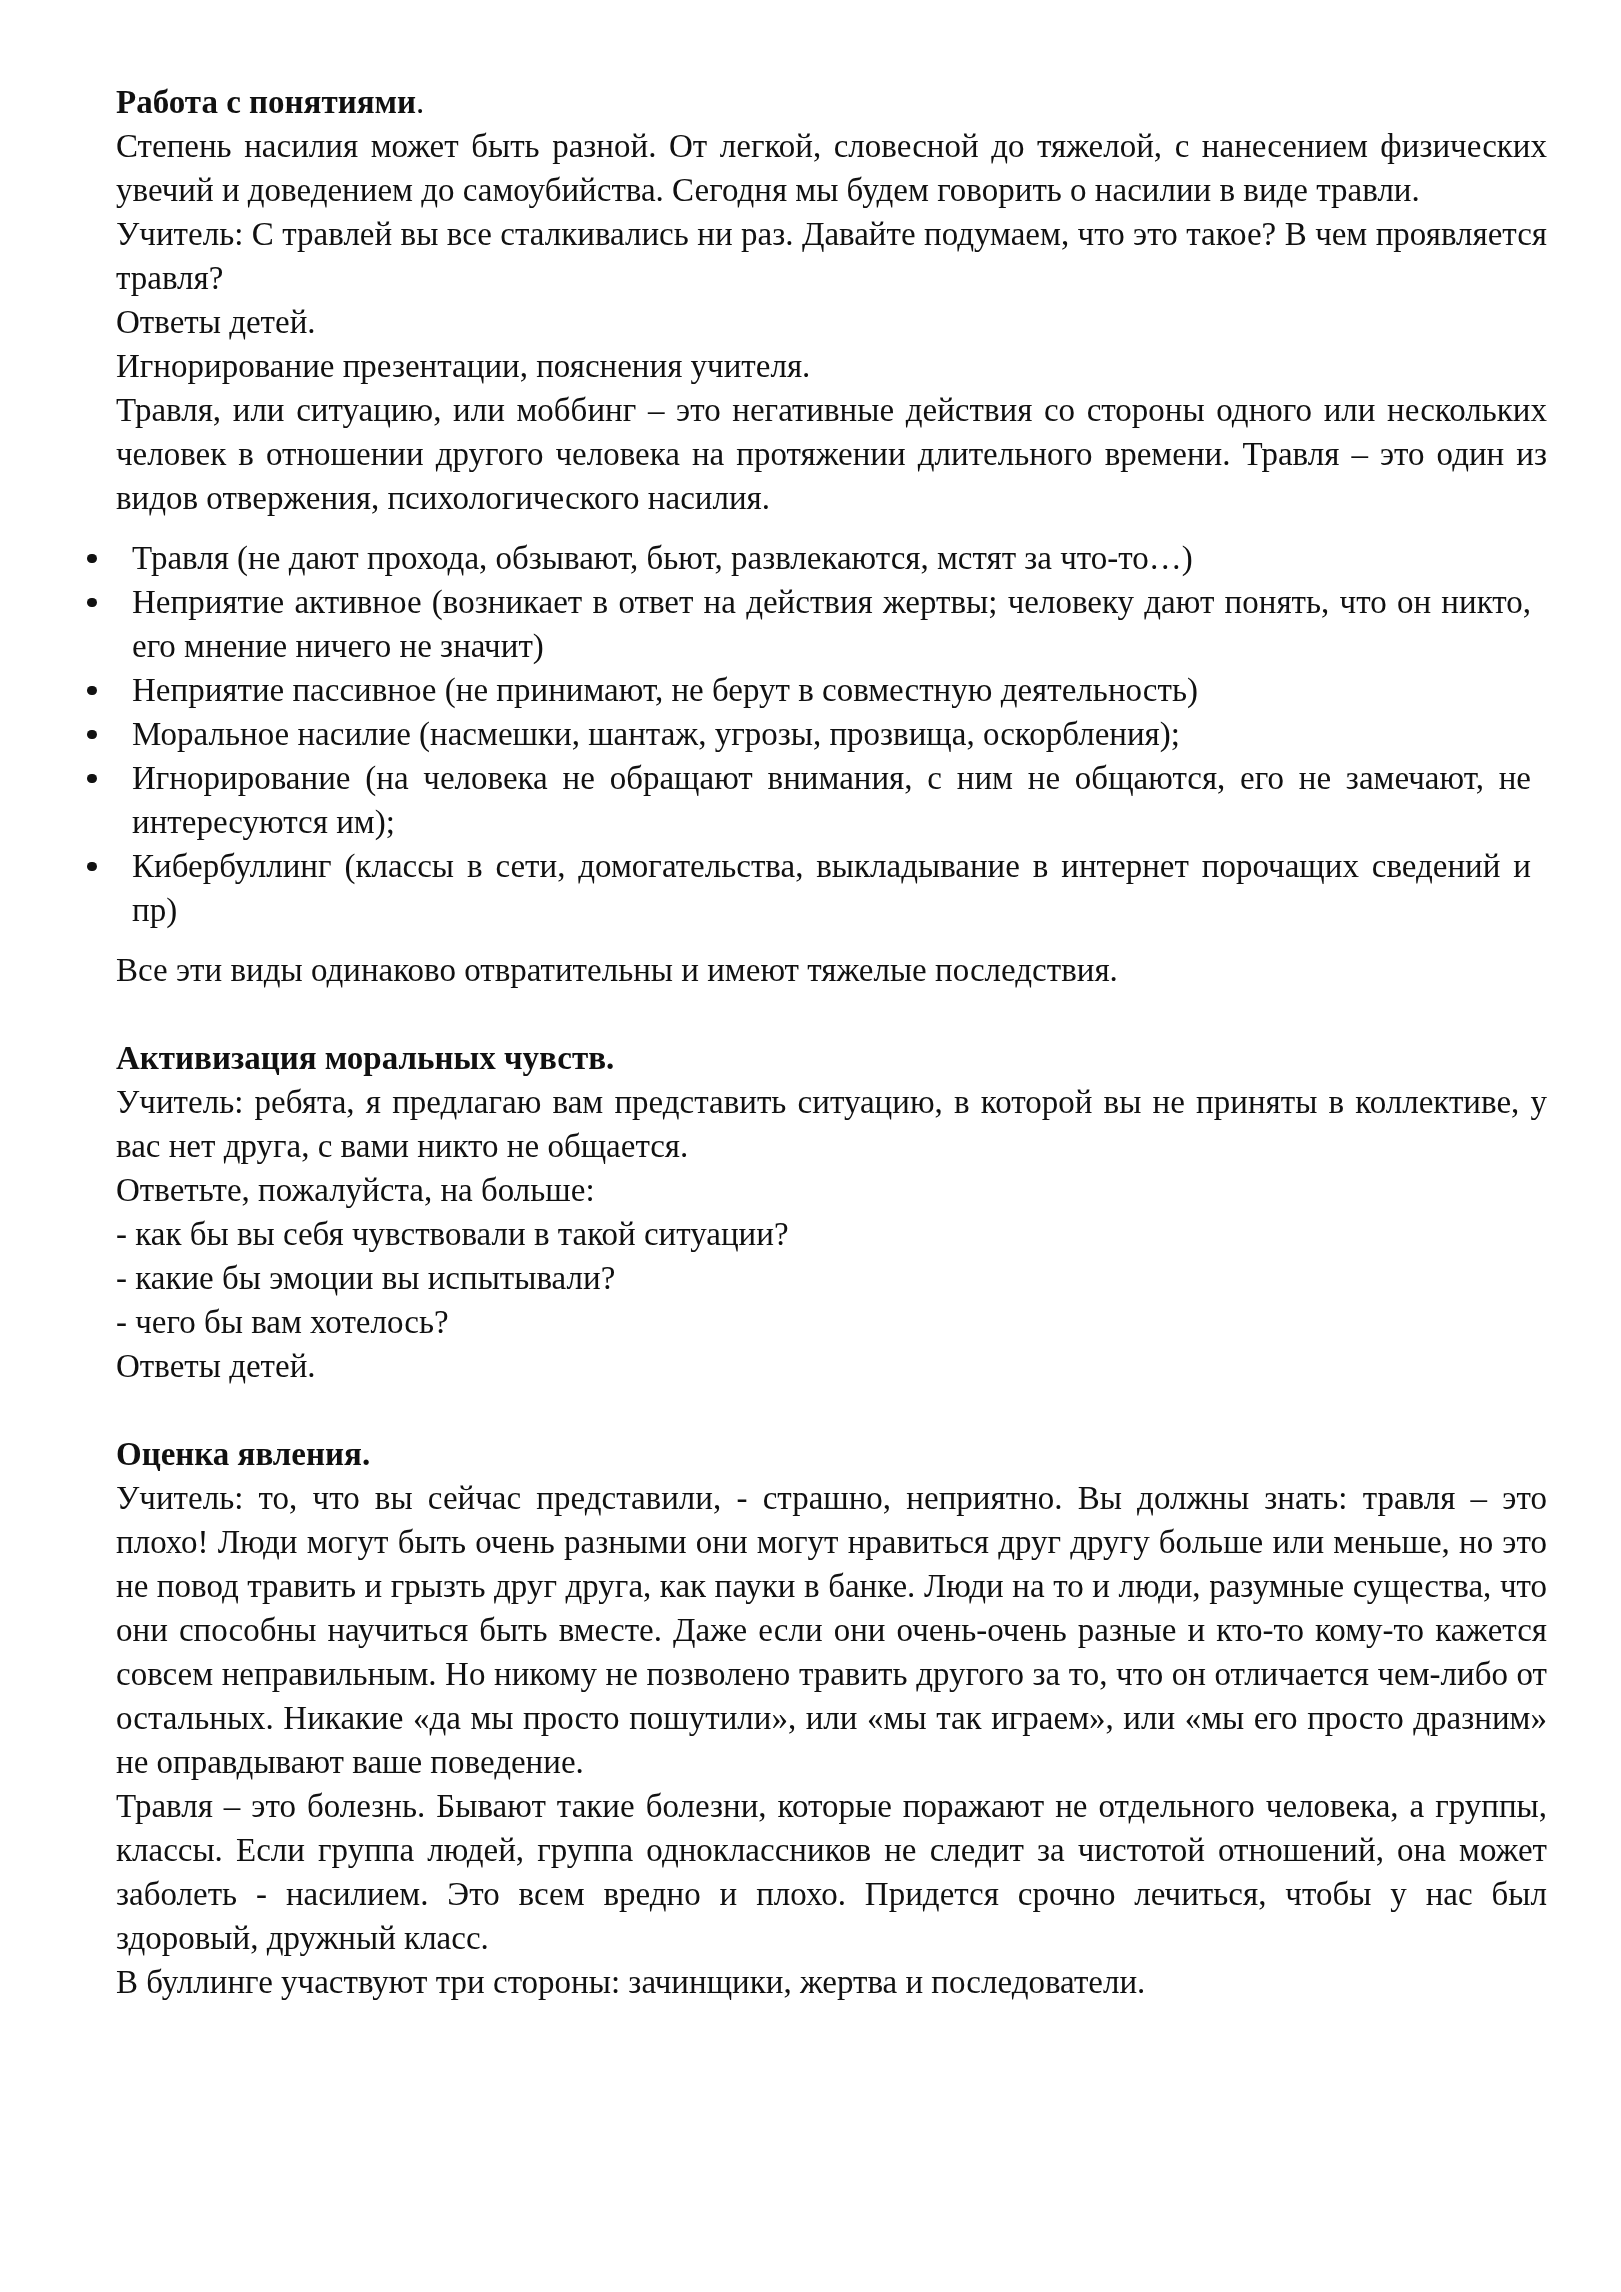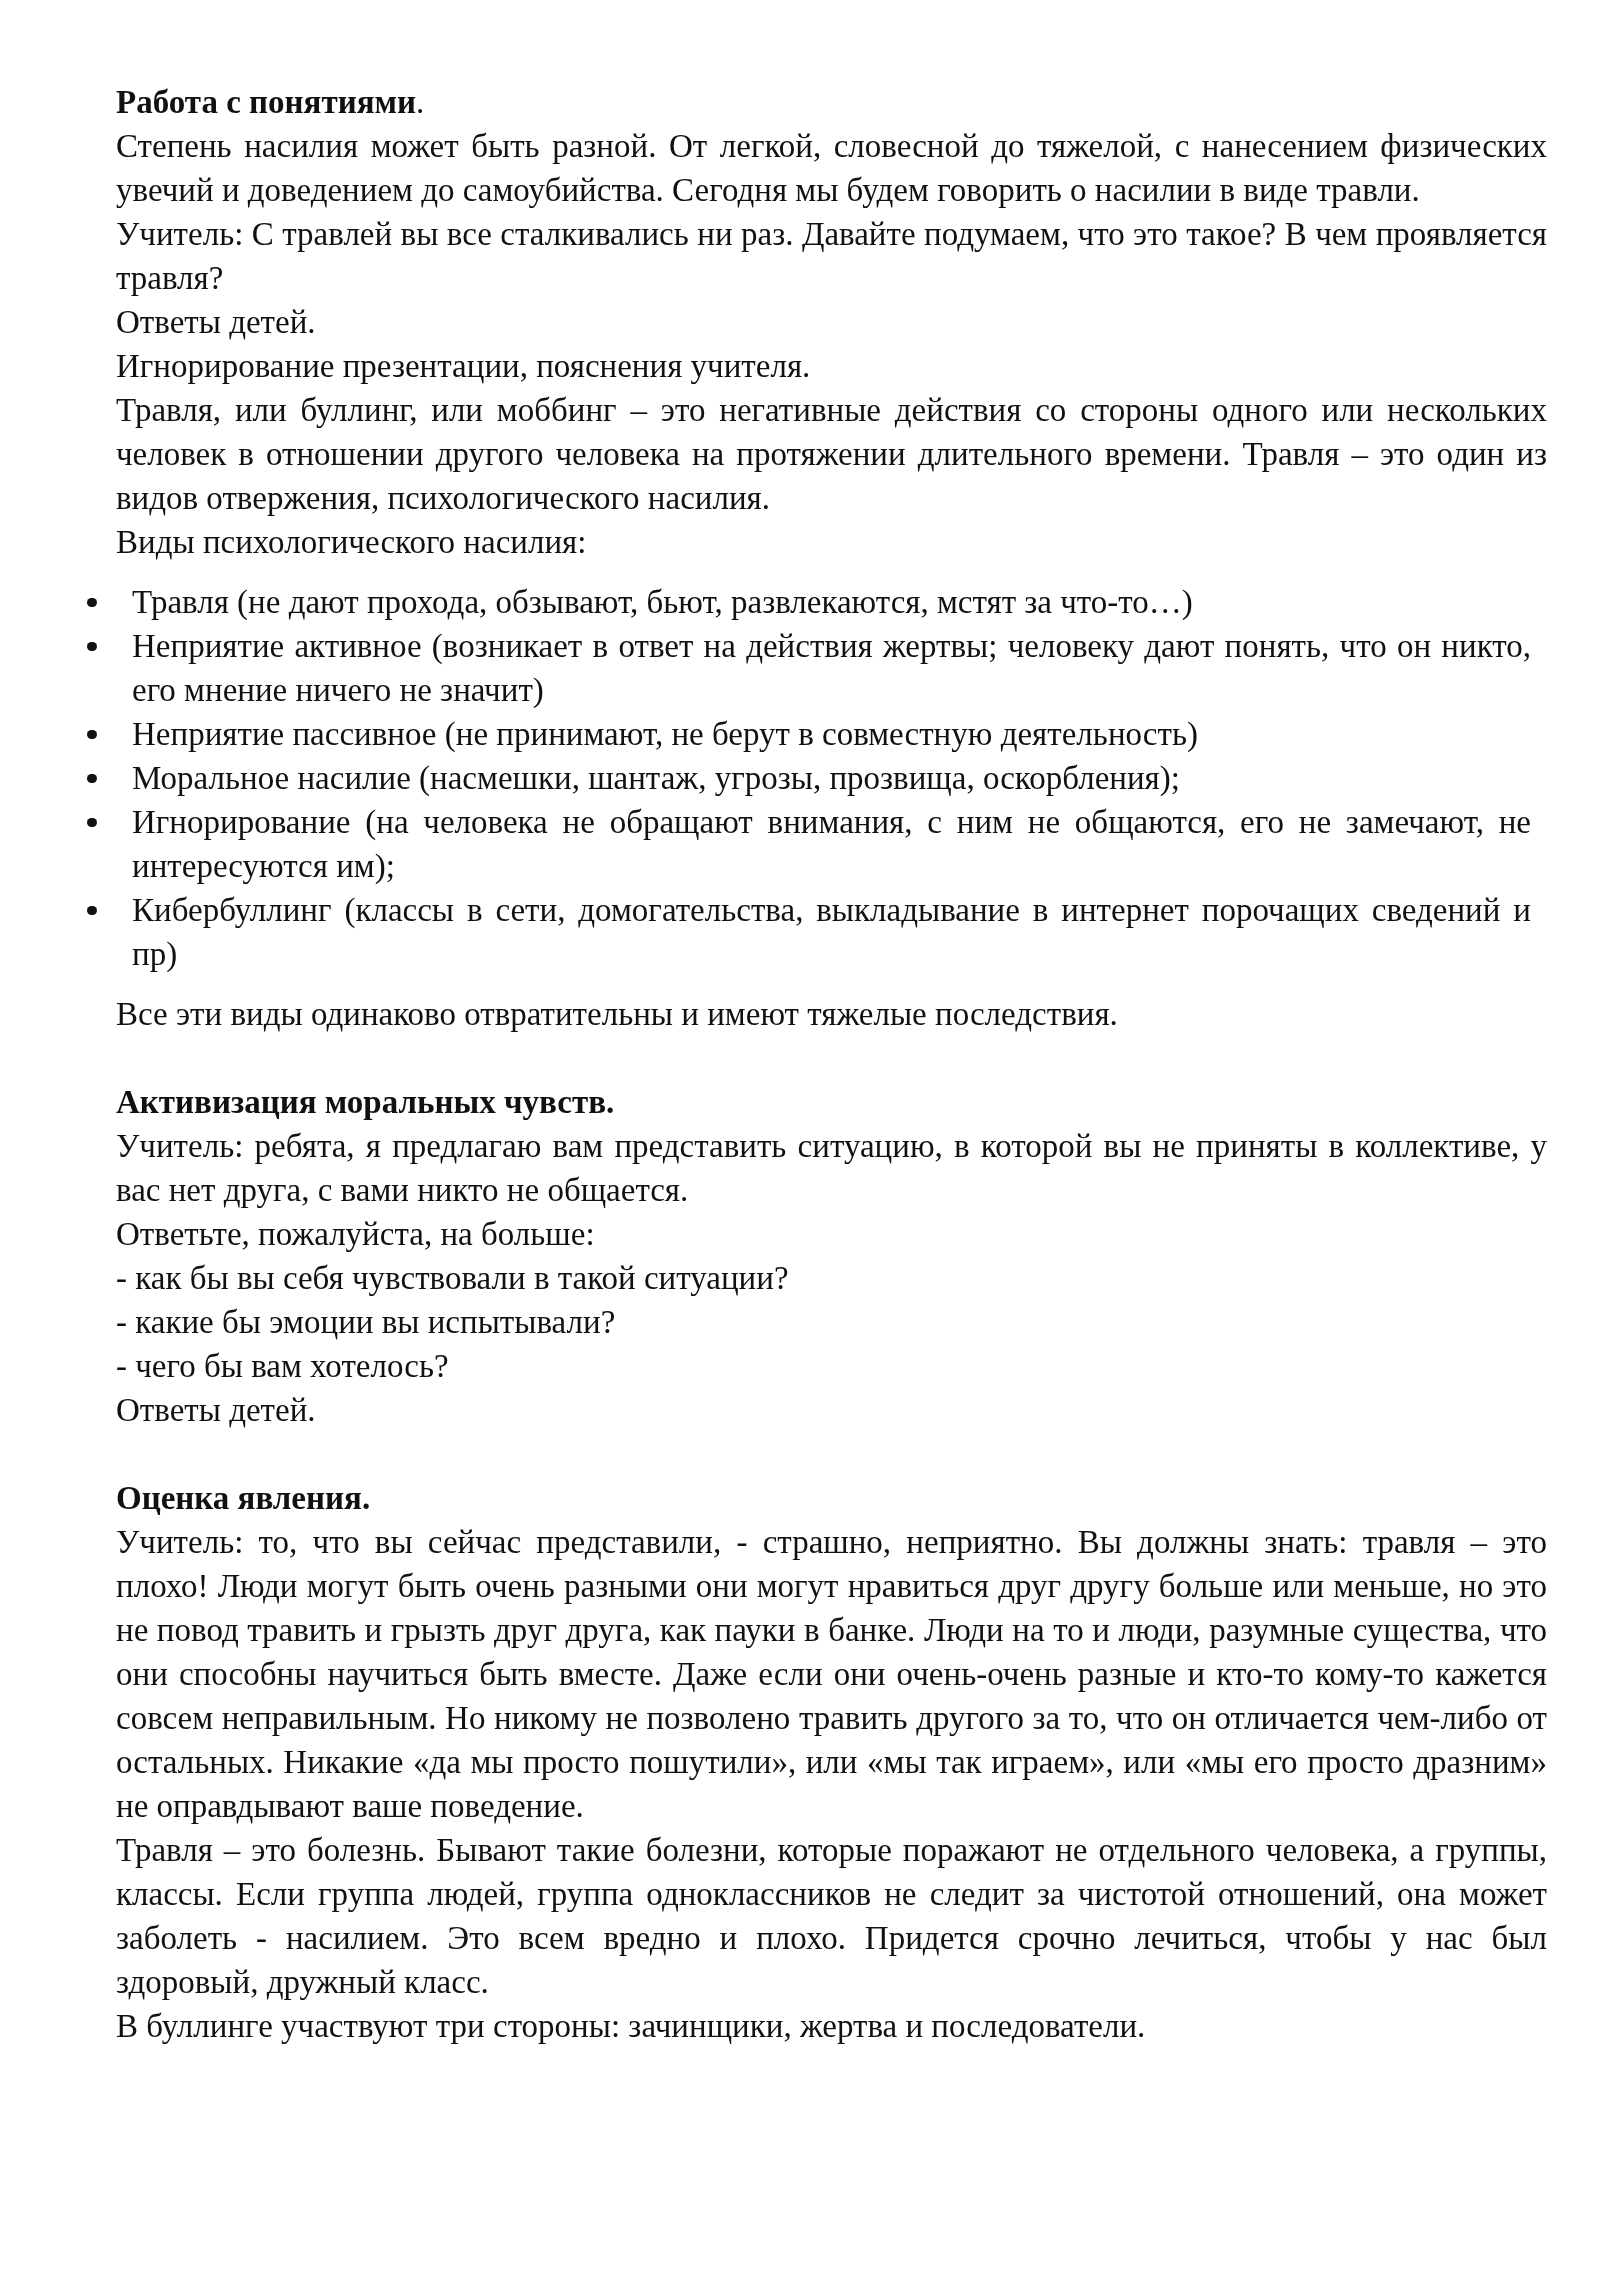--- a/index.html
+++ b/index.html
@@ -22,22 +22,21 @@
 </head>
 <body>
 
 <div class="page">
 
   <p class="p"><span class="h">Работа с понятиями</span><span>.</span></p>
   <p class="p">Степень насилия может быть разной. От легкой, словесной до тяжелой, с нанесением физических увечий и доведением до самоубийства. Сегодня мы будем говорить о насилии в виде травли.</p>
   <p class="p">Учитель: С травлей вы все сталкивались ни раз. Давайте подумаем, что это такое? В чем проявляется травля?</p>
   <p class="p">Ответы детей.</p>
   <p class="p">Игнорирование презентации, пояснения учителя.</p>
-  <p class="p">Травля, или буллинг, или моббинг – это негативные действия со стороны одного или нескольких человек в отношении другого человека на протяжении длительного времени. Травля – это один из видов отвержения, психологического насилия.</p>
-  <p class="p">Виды психологического насилия:</p>
+  <p class="p">Травля, или ситуацию, или моббинг – это негативные действия со стороны одного или нескольких человек в отношении другого человека на протяжении длительного времени. Травля – это один из видов отвержения, психологического насилия.</p>
 
   <ul class="bullets">
     <li><span class="dot"></span><span>Травля (не дают прохода, обзывают, бьют, развлекаются, мстят за что-то…)</span></li>
     <li><span class="dot"></span><span>Неприятие активное (возникает в ответ на действия жертвы; человеку дают понять, что он никто, его мнение ничего не значит)</span></li>
     <li><span class="dot"></span><span>Неприятие пассивное (не принимают, не берут в совместную деятельность)</span></li>
     <li><span class="dot"></span><span>Моральное насилие (насмешки, шантаж, угрозы, прозвища, оскорбления);</span></li>
     <li><span class="dot"></span><span>Игнорирование (на человека не обращают внимания, с ним не общаются, его не замечают, не интересуются им);</span></li>
     <li><span class="dot"></span><span>Кибербуллинг (классы в сети, домогательства, выкладывание в интернет порочащих сведений и пр)</span></li>
   </ul>
   <p class="p">Все эти виды одинаково отвратительны и имеют тяжелые последствия.</p>

